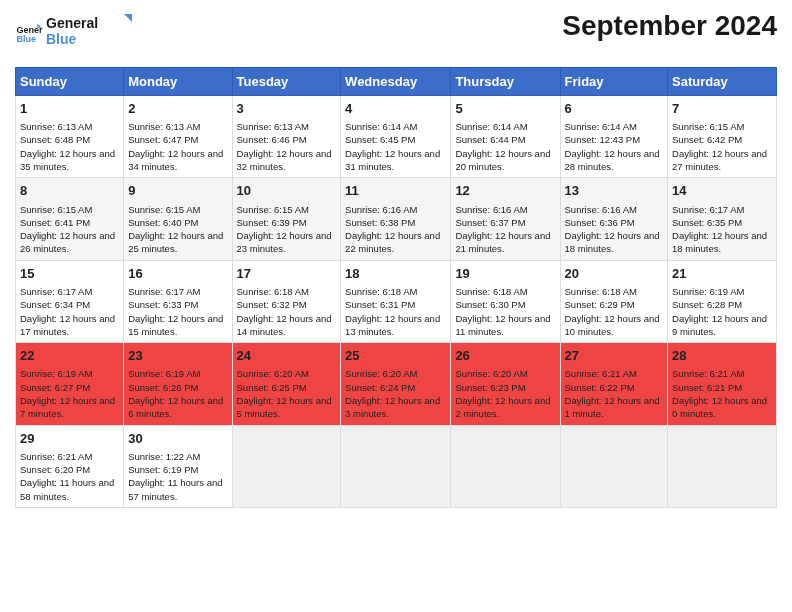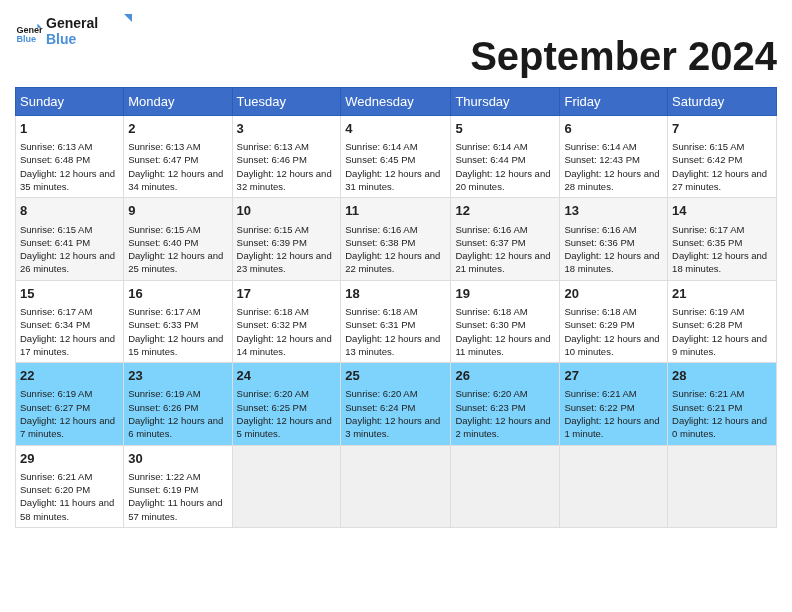--- a/index.html
+++ b/index.html
@@ -21,24 +21,23 @@
     }
     .logo-icon {
       width: 28px;
       height: 28px;
       margin-right: 3px;
     }
     .header-right {
       text-align: right;
     }
     .month-title {
-      font-size: 40px;
+      font-size: 28px;
       font-weight: bold;
       color: #1a1a1a;
-      margin-top: 24px;
     }
     .location {
       font-size: 16px;
       color: #333;
     }
     .top-row {
       display: flex;
       justify-content: space-between;
       align-items: flex-start;
       margin-bottom: 8px;
@@ -48,21 +47,21 @@
       border-collapse: collapse;
       font-size: 10px;
     }
     thead tr {
       background-color: #3a6cc8;
       color: #fff;
     }
     thead th {
       padding: 6px 4px;
       font-size: 13px;
-      font-weight: normal;
+      font-weight: bold;
       text-align: left;
       border: 1px solid #2a5cb8;
     }
     tbody tr {
       background: #fff;
     }
     tbody tr:nth-child(even) {
       background: #f5f5f5;
     }
     td {
@@ -143,21 +142,21 @@
         </tr>
         <tr>
           <td><span class="day-num">15</span><span>Sunrise: 6:17 AM</span><br><span>Sunset: 6:34 PM</span><br><span>Daylight: 12 hours and 17 minutes.</span></td>
           <td><span class="day-num">16</span><span>Sunrise: 6:17 AM</span><br><span>Sunset: 6:33 PM</span><br><span>Daylight: 12 hours and 15 minutes.</span></td>
           <td><span class="day-num">17</span><span>Sunrise: 6:18 AM</span><br><span>Sunset: 6:32 PM</span><br><span>Daylight: 12 hours and 14 minutes.</span></td>
           <td><span class="day-num">18</span><span>Sunrise: 6:18 AM</span><br><span>Sunset: 6:31 PM</span><br><span>Daylight: 12 hours and 13 minutes.</span></td>
           <td><span class="day-num">19</span><span>Sunrise: 6:18 AM</span><br><span>Sunset: 6:30 PM</span><br><span>Daylight: 12 hours and 11 minutes.</span></td>
           <td><span class="day-num">20</span><span>Sunrise: 6:18 AM</span><br><span>Sunset: 6:29 PM</span><br><span>Daylight: 12 hours and 10 minutes.</span></td>
           <td><span class="day-num">21</span><span>Sunrise: 6:19 AM</span><br><span>Sunset: 6:28 PM</span><br><span>Daylight: 12 hours and 9 minutes.</span></td>
         </tr>
-        <tr style="background: #7dd3fc;">
+        <tr style="background: #ef4444;">
           <td><span class="day-num">22</span><span>Sunrise: 6:19 AM</span><br><span>Sunset: 6:27 PM</span><br><span>Daylight: 12 hours and 7 minutes.</span></td>
           <td><span class="day-num">23</span><span>Sunrise: 6:19 AM</span><br><span>Sunset: 6:26 PM</span><br><span>Daylight: 12 hours and 6 minutes.</span></td>
           <td><span class="day-num">24</span><span>Sunrise: 6:20 AM</span><br><span>Sunset: 6:25 PM</span><br><span>Daylight: 12 hours and 5 minutes.</span></td>
           <td><span class="day-num">25</span><span>Sunrise: 6:20 AM</span><br><span>Sunset: 6:24 PM</span><br><span>Daylight: 12 hours and 3 minutes.</span></td>
           <td><span class="day-num">26</span><span>Sunrise: 6:20 AM</span><br><span>Sunset: 6:23 PM</span><br><span>Daylight: 12 hours and 2 minutes.</span></td>
           <td><span class="day-num">27</span><span>Sunrise: 6:21 AM</span><br><span>Sunset: 6:22 PM</span><br><span>Daylight: 12 hours and 1 minute.</span></td>
           <td><span class="day-num">28</span><span>Sunrise: 6:21 AM</span><br><span>Sunset: 6:21 PM</span><br><span>Daylight: 12 hours and 0 minutes.</span></td>
         </tr>
         <tr>
           <td><span class="day-num">29</span><span>Sunrise: 6:21 AM</span><br><span>Sunset: 6:20 PM</span><br><span>Daylight: 11 hours and 58 minutes.</span></td>

